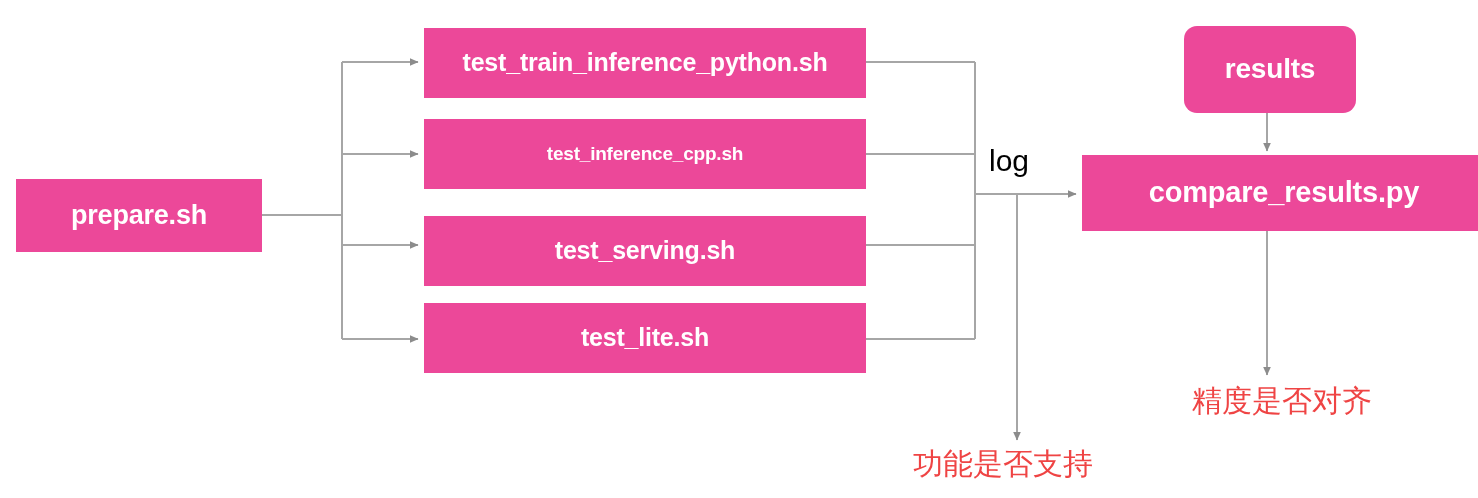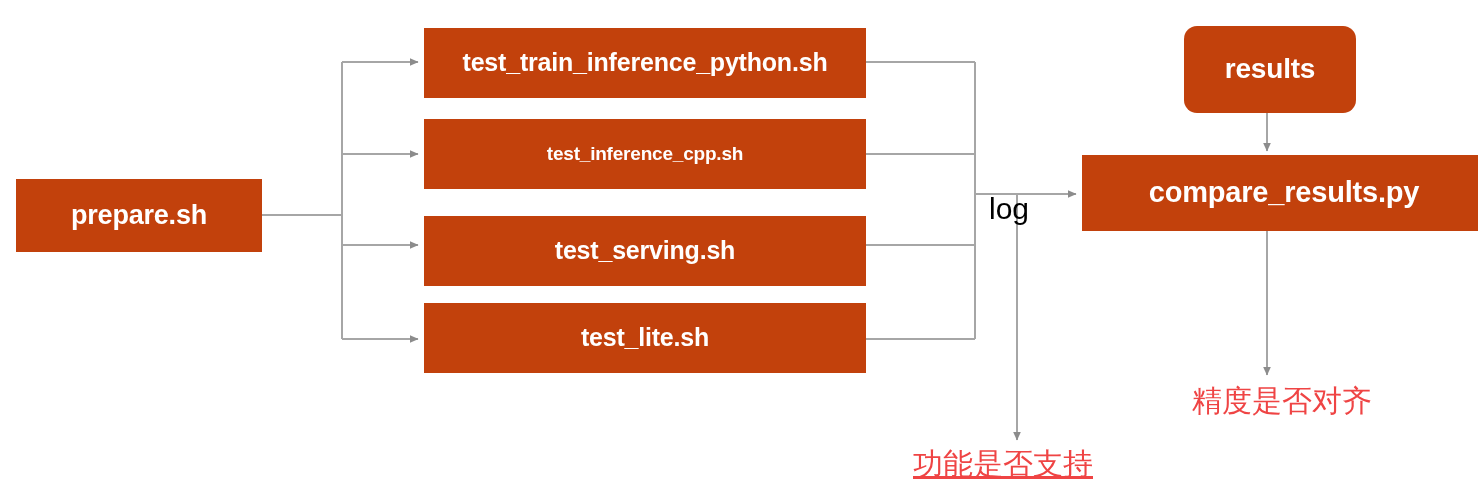--- a/index.html
+++ b/index.html
@@ -22,41 +22,40 @@
     position: absolute;
     left: 0;
     top: 0;
     width: 1478px;
     height: 498px;
     pointer-events: none;
   }
   .node {
     position: absolute;
     box-sizing: border-box;
-    background: #c2410c;
+    background: #ec4899;
     color: #ffffff;
     display: flex;
     align-items: center;
     justify-content: center;
     font-weight: bold;
     letter-spacing: -0.2px;
     text-align: center;
     line-height: 1.1;
     white-space: nowrap;
   }
   .node.rounded {
     border-radius: 13px;
   }
   .edge-label {
     position: absolute;
     color: #000000;
     font-weight: normal;
     white-space: nowrap;
     line-height: 1;
-    margin-top: 48px;
   }
   .annotation {
     position: absolute;
     color: #ef4444;
     font-weight: normal;
     white-space: nowrap;
     line-height: 1;
     font-family: "DejaVu Sans", "Liberation Sans", sans-serif;
   }
 
@@ -64,21 +63,21 @@
   #node-prepare      { left: 16px;   top: 179px; width: 246px; height: 73px; font-size: 27px; }
   #node-train-py     { left: 424px;  top: 28px;  width: 442px; height: 70px; font-size: 25px; }
   #node-infer-cpp    { left: 424px;  top: 119px; width: 442px; height: 70px; font-size: 19px; }
   #node-serving      { left: 424px;  top: 216px; width: 442px; height: 70px; font-size: 25px; }
   #node-lite         { left: 424px;  top: 303px; width: 442px; height: 70px; font-size: 25px; }
   #node-results      { left: 1184px; top: 26px;  width: 172px; height: 87px; font-size: 28px; }
   #node-compare      { left: 1082px; top: 155px; width: 404px; height: 76px; font-size: 29px; }
 
   
   #label-log         { left: 989px;  top: 146px; font-size: 30px; }
-  #anno-function     { left: 913px;  top: 449px; font-size: 30px; text-decoration: underline; }
+  #anno-function     { left: 913px;  top: 449px; font-size: 30px; }
   #anno-precision    { left: 1192px; top: 386px; font-size: 30px; }
 </style>
 </head>
 <body>
 
 <div id="canvas">
 
   <svg id="wires" viewBox="0 0 1478 498" width="1478" height="498" xmlns="http://www.w3.org/2000/svg">
     <defs>
       <marker id="arrowhead" markerWidth="9" markerHeight="8" refX="8.4" refY="4" orient="auto" markerUnits="userSpaceOnUse">

